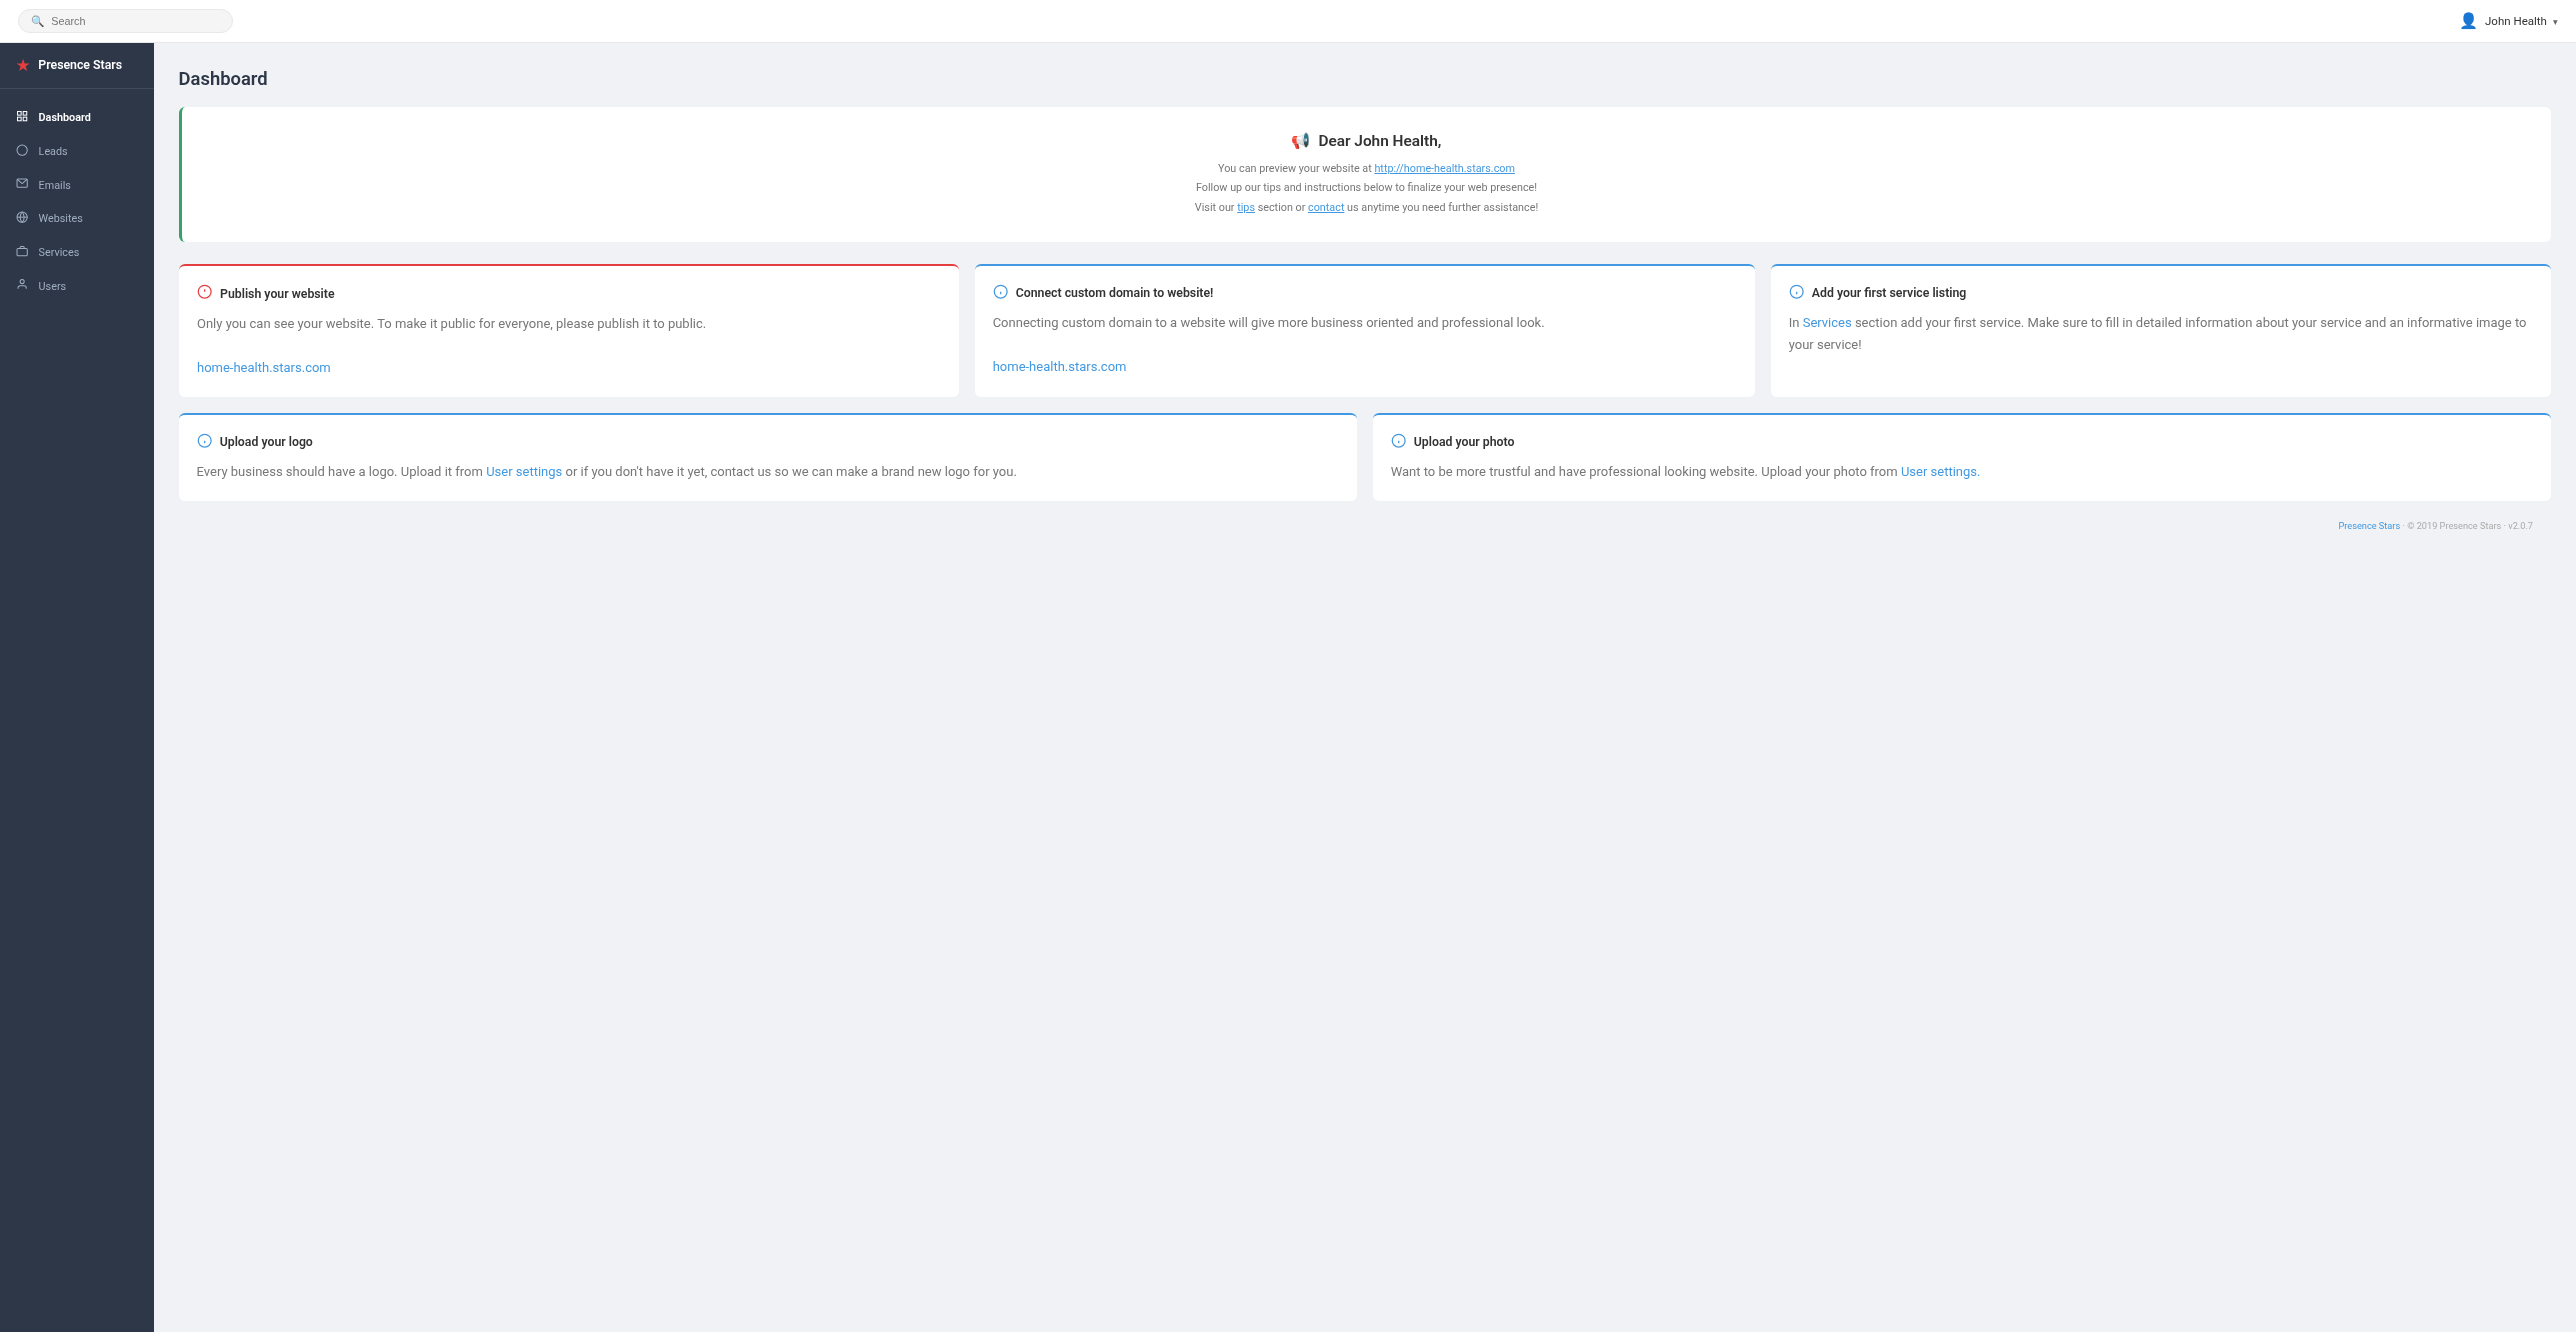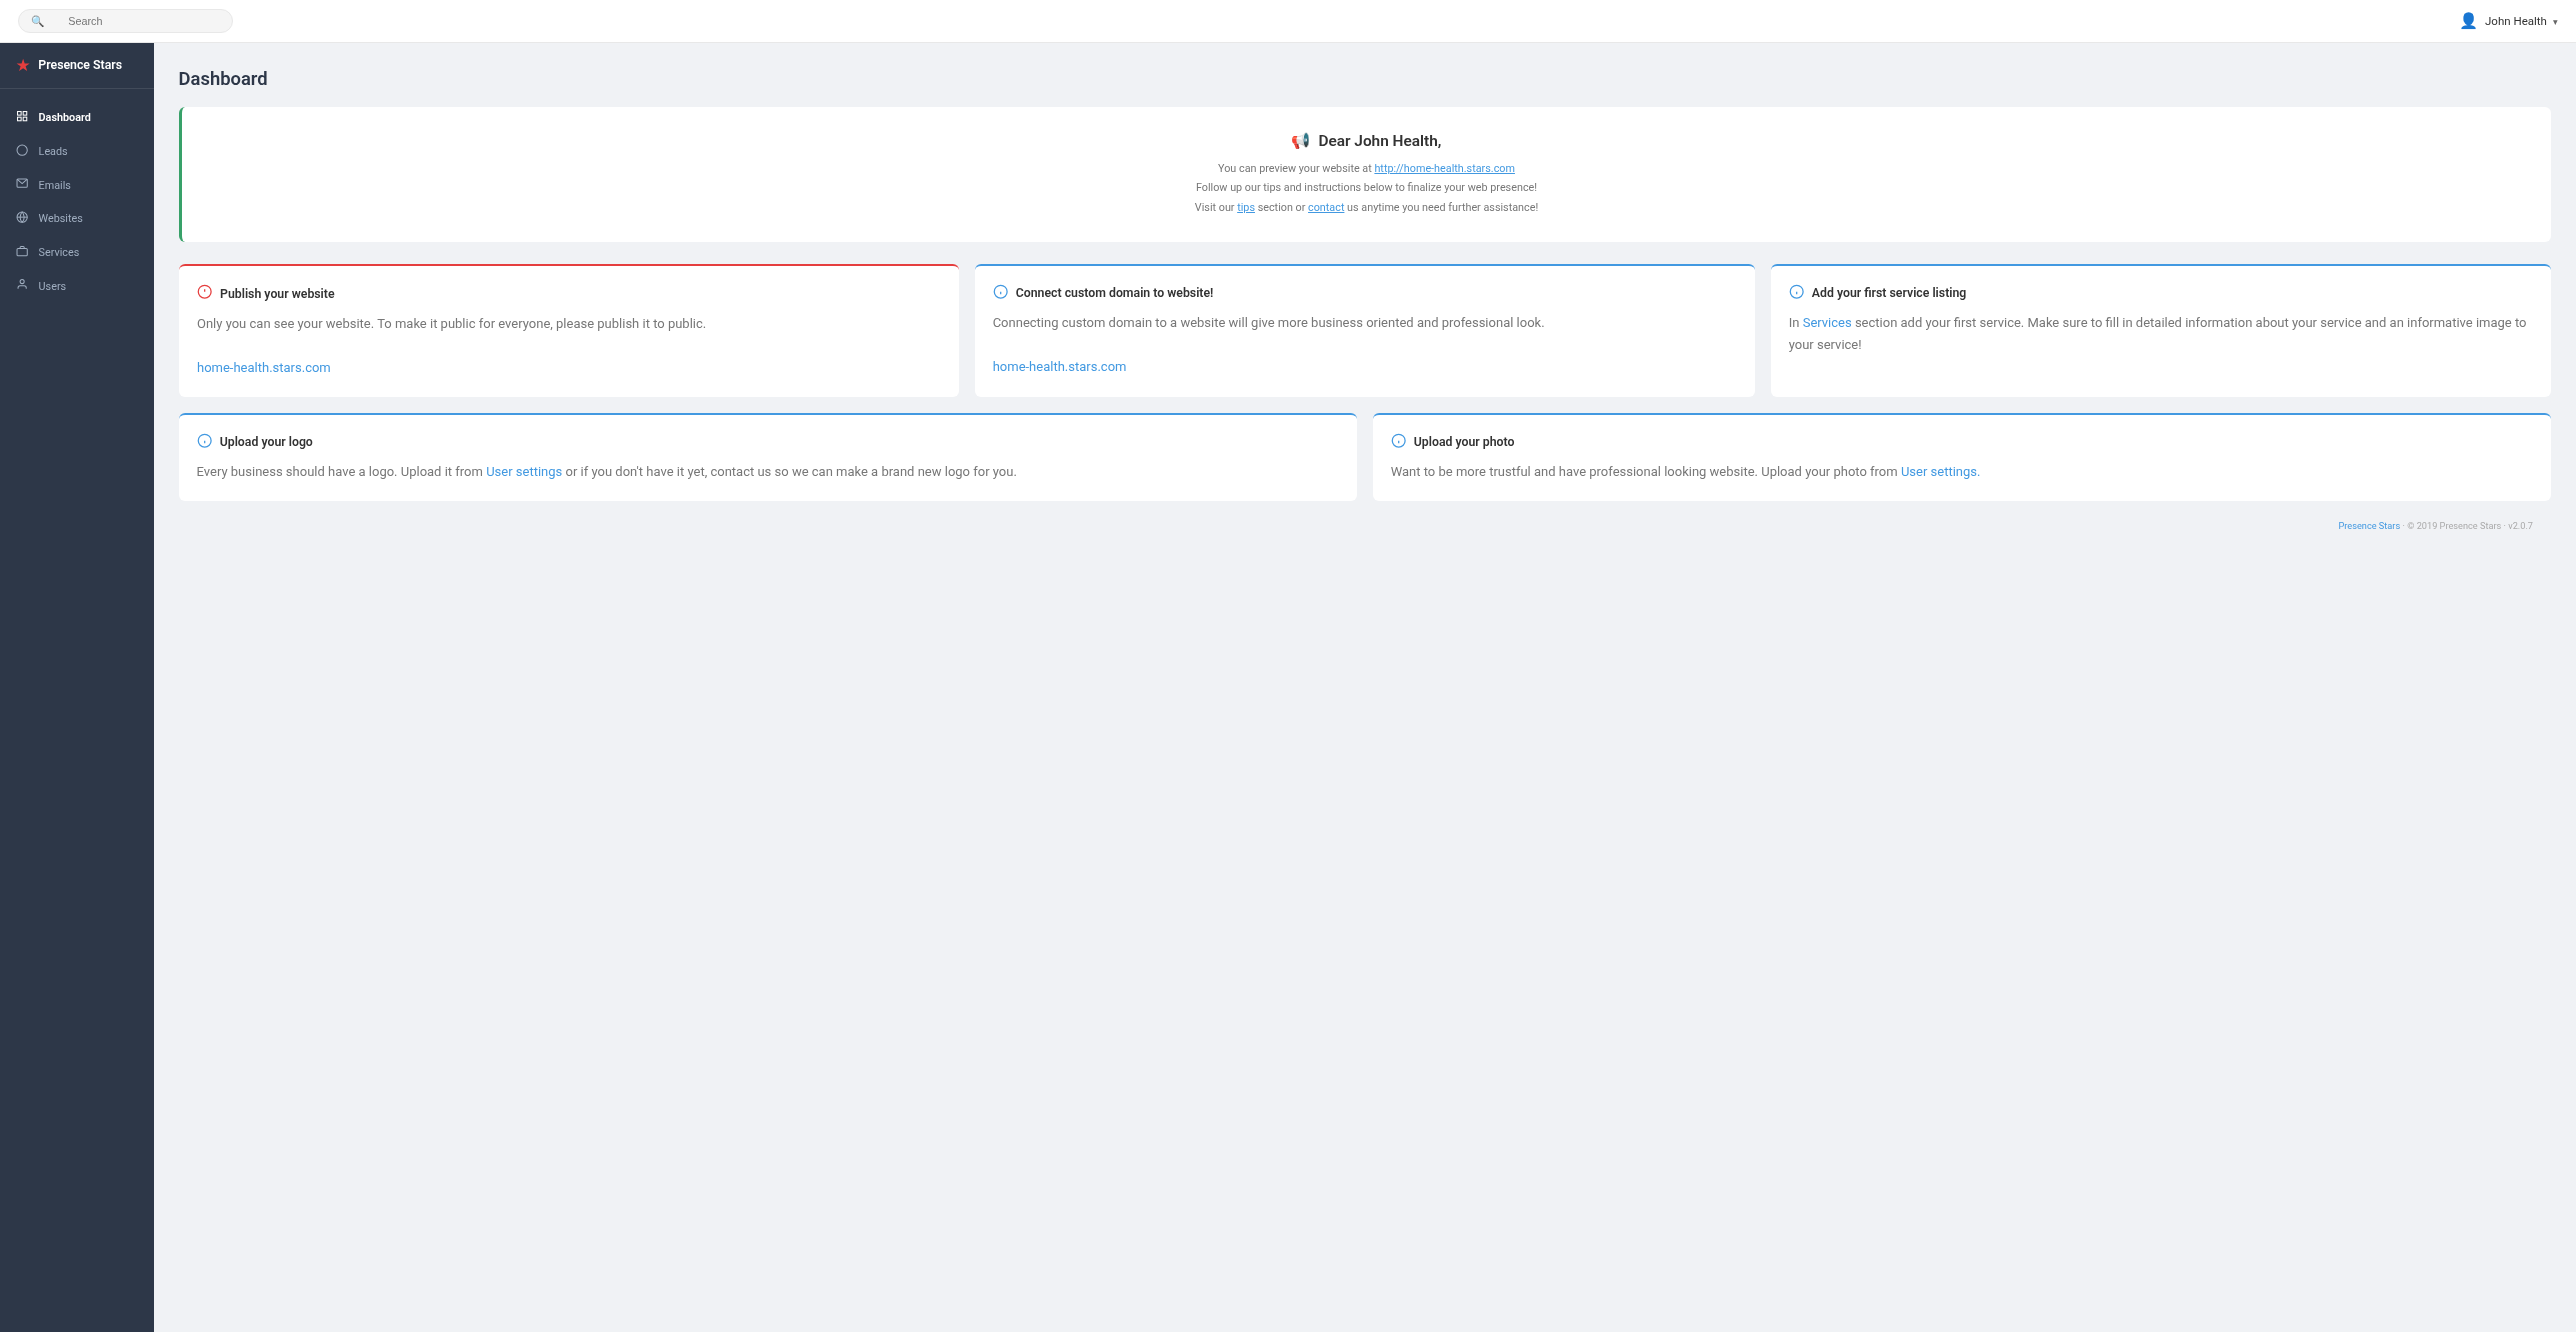--- a/index.html
+++ b/index.html
@@ -12,21 +12,21 @@
       border-bottom: 0.8px solid #e8e8e8; z-index: 10;
     }
     .header-left { display: flex; align-items: center; gap: 9.2px; }
     .search-box {
       display: flex; align-items: center; gap: 6.1px;
       background: #f5f5f5; border: 0.8px solid #e8e8e8; border-radius: 15.4px;
       padding: 4.6px 12.3px; width: 215px;
     }
     .search-box input {
       border: none; background: transparent; outline: none;
-      font-size: 10.8px; color: #666; width: 100%; margin-left: 17px;
+      font-size: 10.8px; color: #666; width: 100%;
     }
     .header-right { display: flex; align-items: center; gap: 6.1px; cursor: pointer; }
     .user-name { font-size: 11.5px; color: #333; }
     .chevron { font-size: 9.2px; color: #666; }
 
     
     .layout { display: flex; flex: 1; overflow: hidden; }
 
     
     .sidebar {

